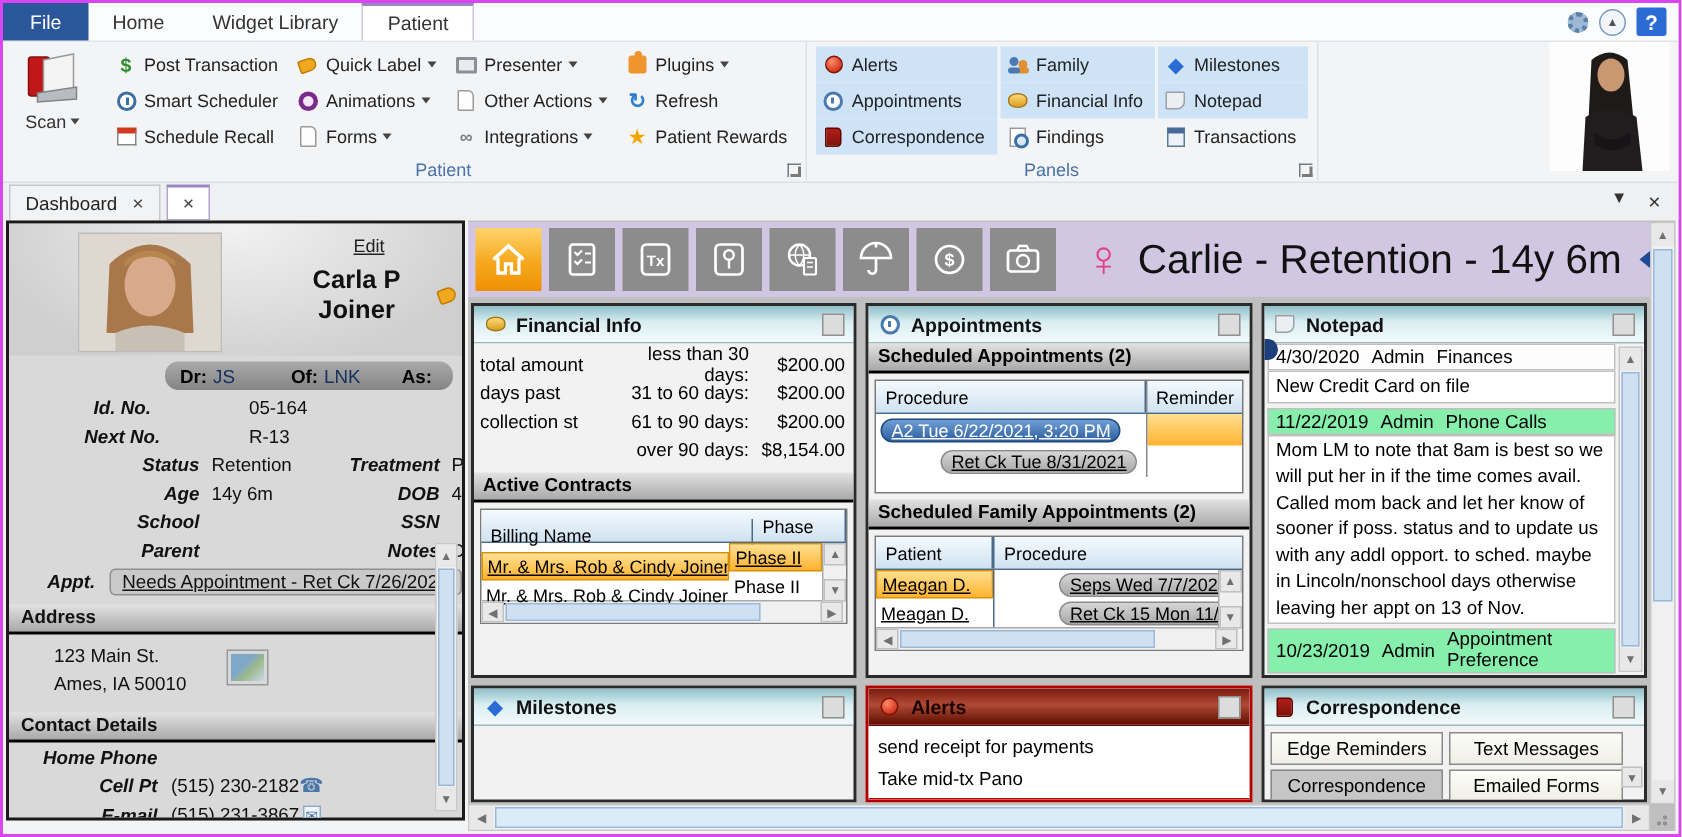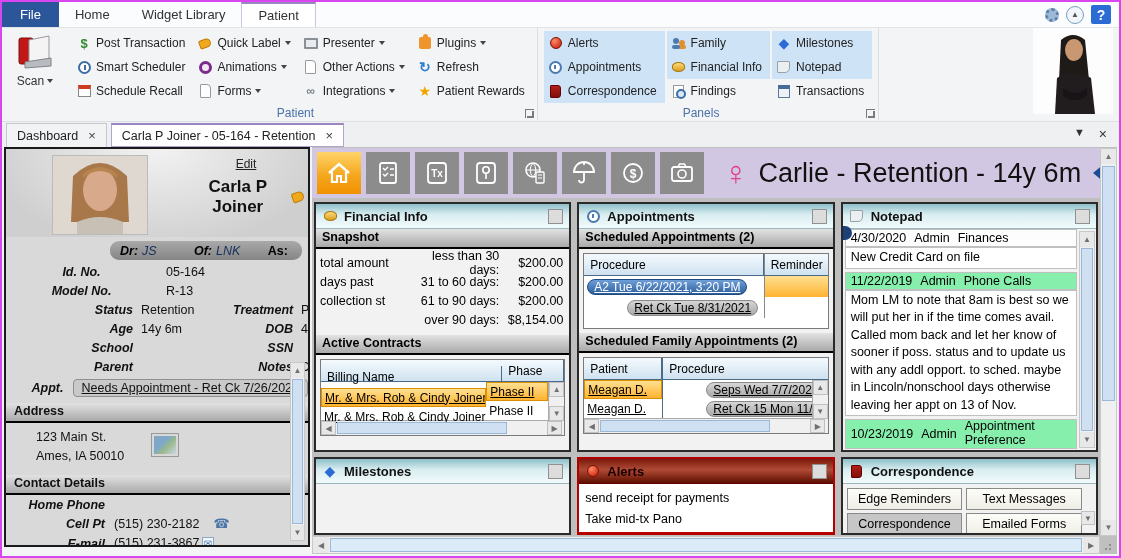--- a/index.html
+++ b/index.html
@@ -72,38 +72,38 @@
   .ppanel { position:absolute; top:145px; left:2px; width:306px; height:400px; background:#d9d9d9; border:2px solid #1a1a1a; font-size:12.5px; color:#111; overflow:hidden; }
   .pp-top { background:radial-gradient(ellipse at 50% 0%, #f2f2f2, #cfcfcf 80%); display:flex; padding:6px 4px 2px 10px; }
   .pp-photo { width:96px; height:80px; flex:none; margin-left:36px; border:1px solid #bbb; background:#e8e2da; }
   .pp-head { flex:1; text-align:center; padding-top:2px;padding-left:40px; }
   .edit-link { font-size:12px; color:#222; text-decoration:underline; }
   .pname { font-size:17px; font-weight:bold; margin-top:6px; display:inline-flex; align-items:center; gap:5px; }
   .tag-ic { width:13px; height:10px; background:#f0a81e; border:1px solid #c07c00; border-radius:2px 5px 5px 2px; transform:rotate(-20deg); display:inline-block; }
   .dr-bar { margin:4px 6px 2px 104px; background:linear-gradient(#a9a9a9,#858585); border-radius:9px; height:19px; display:flex; align-items:center; padding:0 10px; font-size:12.5px; }
   .dr-bar b { color:#000; }
   .dr-bar .v { color:#14305e; margin-left:4px; }
-  .dr-bar .grp { flex:1;font-style:italic; }
+  .dr-bar .grp { flex:1; }
   .idrow { display:flex; height:19px; align-items:center; }
   .idrow .lab { width:160px; text-align:center; font-weight:bold; font-style:italic; padding-right:9px; }
   .row4 { display:flex; height:19px; align-items:center; }
   .row4 .l1 { width:135px; text-align:right; font-weight:bold; font-style:italic; padding-right:8px; }
   .row4 .v1 { width:92px; }
   .row4 .l2 { width:68px; text-align:right; font-weight:bold; font-style:italic; padding-right:8px; flex:none; }
   .row4 .v2 { flex:1; white-space:nowrap; overflow:hidden; }
   .appt-row { display:flex; align-items:center; height:22px; margin-top:1px; }
   .appt-row .lab { width:75px; text-align:right; font-weight:bold; font-style:italic; padding-right:9px; }
   .appt-pill { background:#c9c9c9; border:1px solid #8f8f8f; border-radius:4px; padding:1px 8px; text-decoration:underline; white-space:nowrap; }
   .secbar { background:linear-gradient(#e2e2e2,#a9a9a9); border-bottom:2px solid #000; font-weight:bold; padding:1px 8px; height:20px; margin-top:4px; }
   .addr { padding:5px 0 4px 30px; display:flex; }
   .addr .lines { line-height:1.55; }
   .map-ic { width:26px; height:22px; margin-left:28px; margin-top:6px; border:2px solid #d8d8d8; outline:1px solid #999; background:linear-gradient(135deg,#7fa8c8 40%,#9ab88a 60%, #c8d8e8); }
   .crow { display:flex; height:19.5px; align-items:center; }
   .crow .lab { width:108px; text-align:right; font-weight:bold; font-style:italic; padding-right:9px; flex:none; }
-  .crow .val { display:flex; align-items:center; gap:14px;margin-top:38px; }
+  .crow .val { display:flex; align-items:center; gap:0;margin-top:38px; }
   .crow .val.link { text-decoration:underline; }
   .cic { font-size:13px; color:#4a76a8; }
   .cic.mail { border:1px solid #8aaac8; background:#f0f6fc; font-size:10px; padding:0 1px; color:#4a76a8; }
   .pp-scroll { position:absolute; right:3px; top:213px; bottom:4px; width:15px; background:#f0f0f0; border:1px solid #c8c8c8; }
   .sb-btn { height:15px; background:#e8e8e8; color:#707070; font-size:8px; display:flex; align-items:center; justify-content:center; }
   .sb-thumb-v { position:absolute; left:1px; right:1px; top:16px; bottom:16px; background:#cfe0f2; border:1px solid #9ab8d8; }
   .sb-btn.bot { position:absolute; bottom:0; left:0; right:0; }
 
   
   .main { position:absolute; top:145px; left:310px; right:2px; bottom:2px; background:#bfbfbf; }
@@ -354,21 +354,20 @@
       </svg>
     </div>
   </div>
 
   <div class="dtabbar">
     <div class="dtab">
       <span>Dashboard</span>
       <span class="x">×</span>
     </div>
     <div class="dtab active">
-      <span>Carla P Joiner - 05-164 - Retention</span>
       <span class="x">×</span>
     </div>
     <div class="dt-controls">
       <span>▼</span>
       <span style="font-size:14px">×</span>
     </div>
   </div>
 
   <div class="ppanel">
     <div class="pp-top">
@@ -392,21 +391,21 @@
     <div class="dr-bar">
       <span class="grp"><b>Dr:</b><span class="v">JS</span></span>
       <span class="grp"><b>Of:</b><span class="v">LNK</span></span>
       <span><b>As:</b><span class="v"></span></span>
     </div>
     <div class="idrow">
         <span class="lab">Id. No.</span>
         <span>05-164</span>
       </div>
     <div class="idrow">
-        <span class="lab">Model No.</span>
+        <span class="lab">Next No.</span>
         <span>R-13</span>
       </div>
     <div class="row4">
         <span class="l1">Status</span>
         <span class="v1">Retention</span>
         <span class="l2">Treatment</span>
         <span class="v2">Phase II</span>
       </div>
     <div class="row4">
         <span class="l1">Age</span>
@@ -529,21 +528,20 @@
     <div class="pgrid-main">
 
       <div class="panel">
         <div class="phead">
           <span class="ri">
               <span class="ic-money"></span>
             </span>
           <span class="ptitle">Financial Info</span>
           <span class="pcheck"></span>
         </div>
-        <div class="innerbar">Snapshot</div>
         <div class="fin-rows">
           <div class="fin-row">
               <span class="clip">total amount</span>
               <span class="lab">less than 30 days:</span>
               <span class="val">$200.00</span>
             </div>
           <div class="fin-row">
               <span class="clip">days past</span>
               <span class="lab">31 to 60 days:</span>
               <span class="val">$200.00</span>

